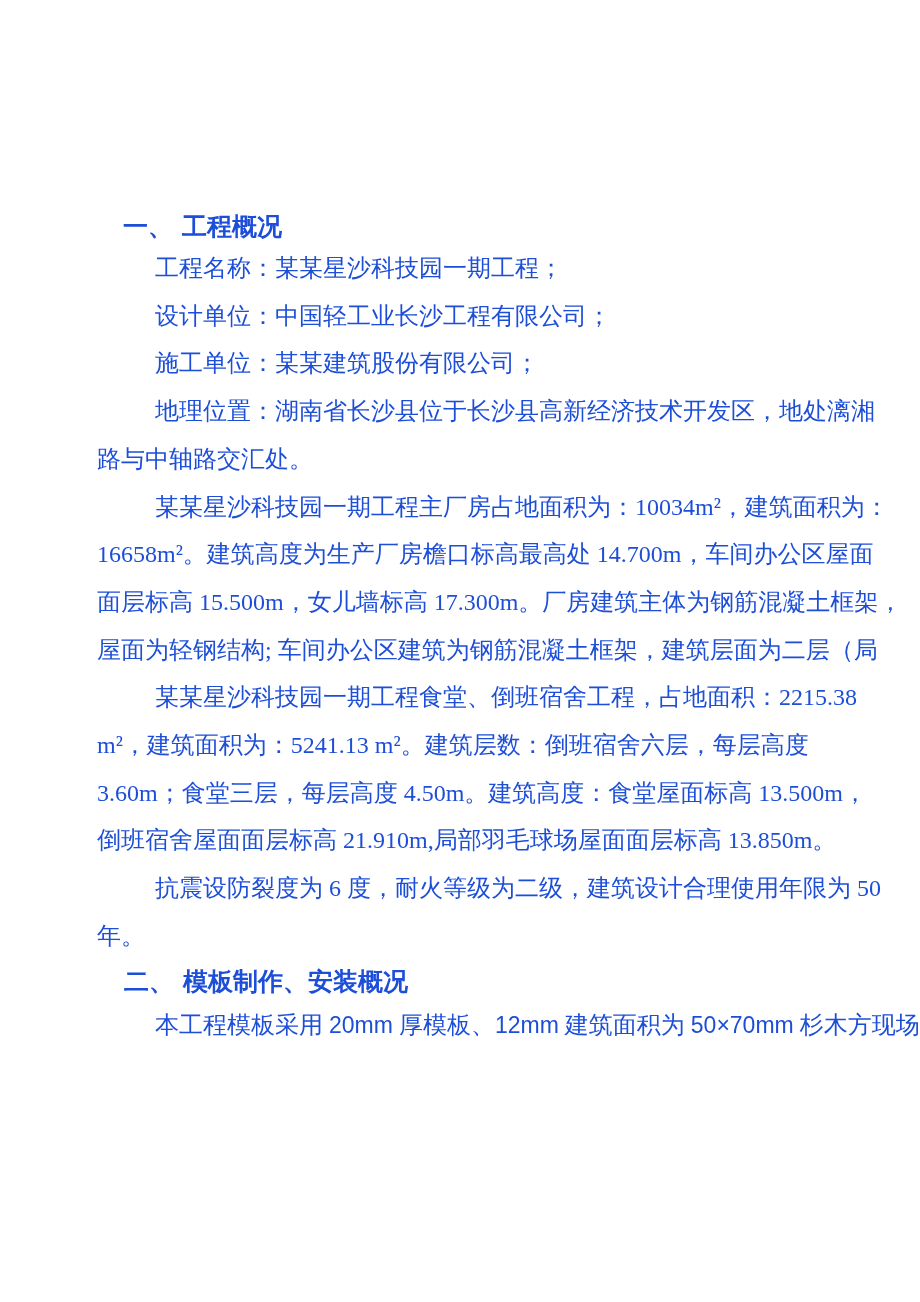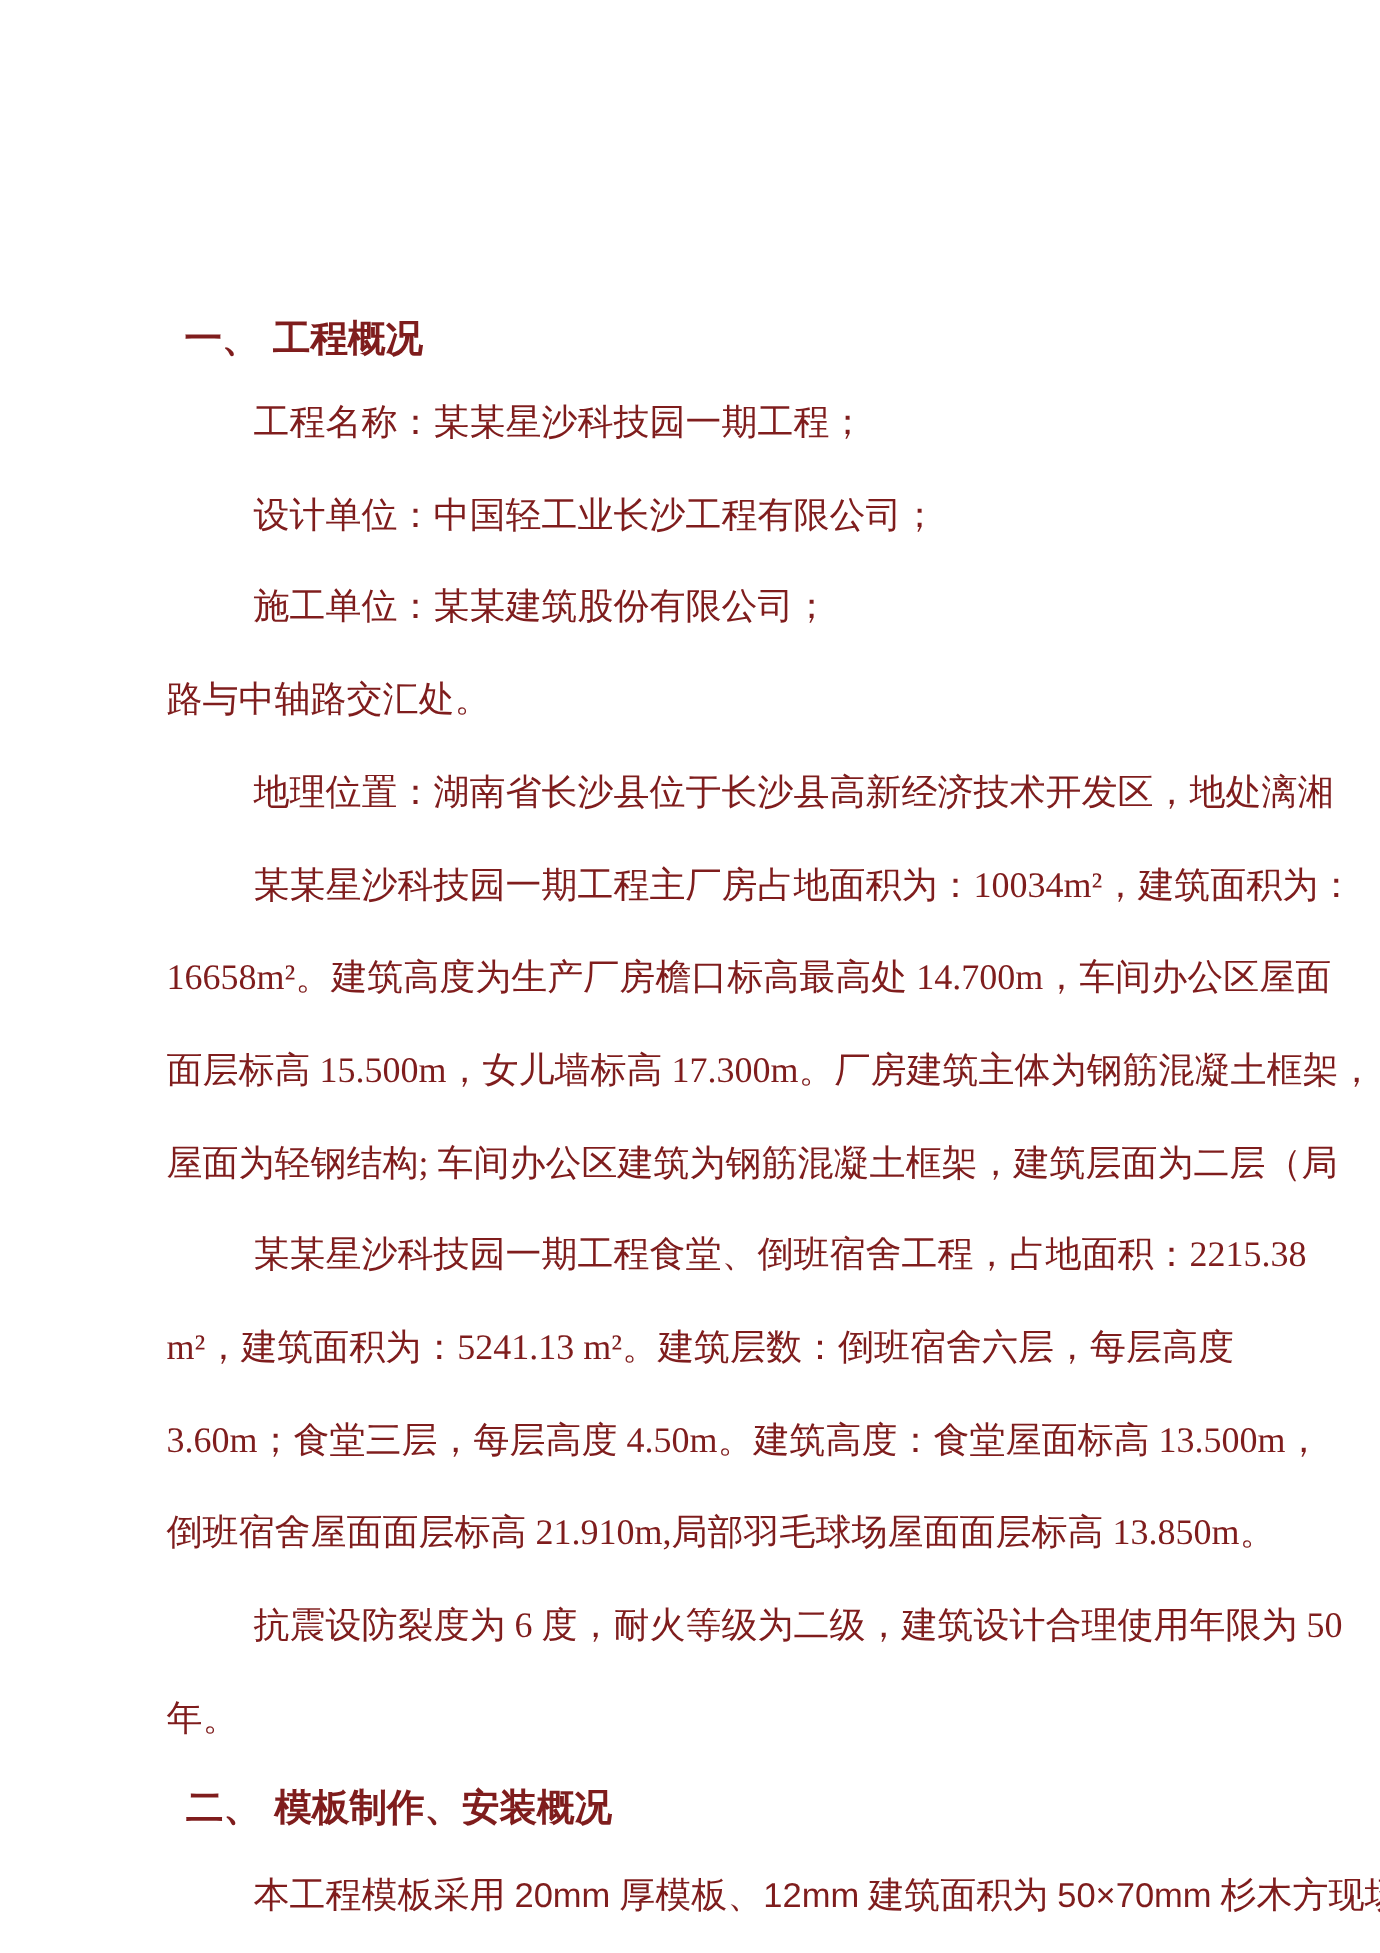--- a/index.html
+++ b/index.html
@@ -12,55 +12,55 @@
     height: 1302px;
     overflow: hidden;
   }
   .doc {
     box-sizing: border-box;
     width: 920px;
     height: 1302px;
     padding: 208px 100px 0 97px;
     font-family: "Liberation Serif", serif;
     font-size: 24px;
-    color: #7f1d1d;
+    color: #1d4ed8;
     background: #ffffff;
   }
   .heading {
     margin: 0;
     font-size: 25px;
     font-weight: 600;
     white-space: nowrap;
   }
   .heading.h1 { line-height: 37px; padding-left: 26px; }
   .heading.h2 { line-height: 41px; padding-left: 27px; }
   .heading .hnum { margin-right: 9px; }
   .ln {
-    margin: 14px;
+    margin: 0;
     line-height: 47.7px;
     white-space: nowrap;
   }
   .ln.indent { text-indent: 58px; }
   .sans {
     font-family: "Liberation Sans", sans-serif;
     font-size: 23px;
   }
 </style>
 </head>
 <body>
 
 <div class="doc">
 
   <p class="heading h1"><span class="hnum">一、</span><span class="htitle">工程概况</span></p>
 
   <p class="ln indent">工程名称：某某星沙科技园一期工程；</p>
   <p class="ln indent">设计单位：中国轻工业长沙工程有限公司；</p>
   <p class="ln indent">施工单位：某某建筑股份有限公司；</p>
+  <p class="ln indent">地理位置：湖南省长沙县位于长沙县高新经济技术开发区，地处漓湘</p>
   <p class="ln">路与中轴路交汇处。</p>
-  <p class="ln indent">地理位置：湖南省长沙县位于长沙县高新经济技术开发区，地处漓湘</p>
   <p class="ln indent">某某星沙科技园一期工程主厂房占地面积为：10034m²，建筑面积为：</p>
   <p class="ln">16658m²。建筑高度为生产厂房檐口标高最高处 14.700m，车间办公区屋面</p>
   <p class="ln">面层标高 15.500m，女儿墙标高 17.300m。厂房建筑主体为钢筋混凝土框架，</p>
   <p class="ln">屋面为轻钢结构; 车间办公区建筑为钢筋混凝土框架，建筑层面为二层（局</p>
   <p class="ln indent">某某星沙科技园一期工程食堂、倒班宿舍工程，占地面积：2215.38</p>
   <p class="ln">m²，建筑面积为：5241.13 m²。建筑层数：倒班宿舍六层，每层高度</p>
   <p class="ln">3.60m；食堂三层，每层高度 4.50m。建筑高度：食堂屋面标高 13.500m，</p>
   <p class="ln">倒班宿舍屋面面层标高 21.910m,局部羽毛球场屋面面层标高 13.850m。</p>
   <p class="ln indent">抗震设防裂度为 6 度，耐火等级为二级，建筑设计合理使用年限为 50</p>
   <p class="ln">年。</p>

